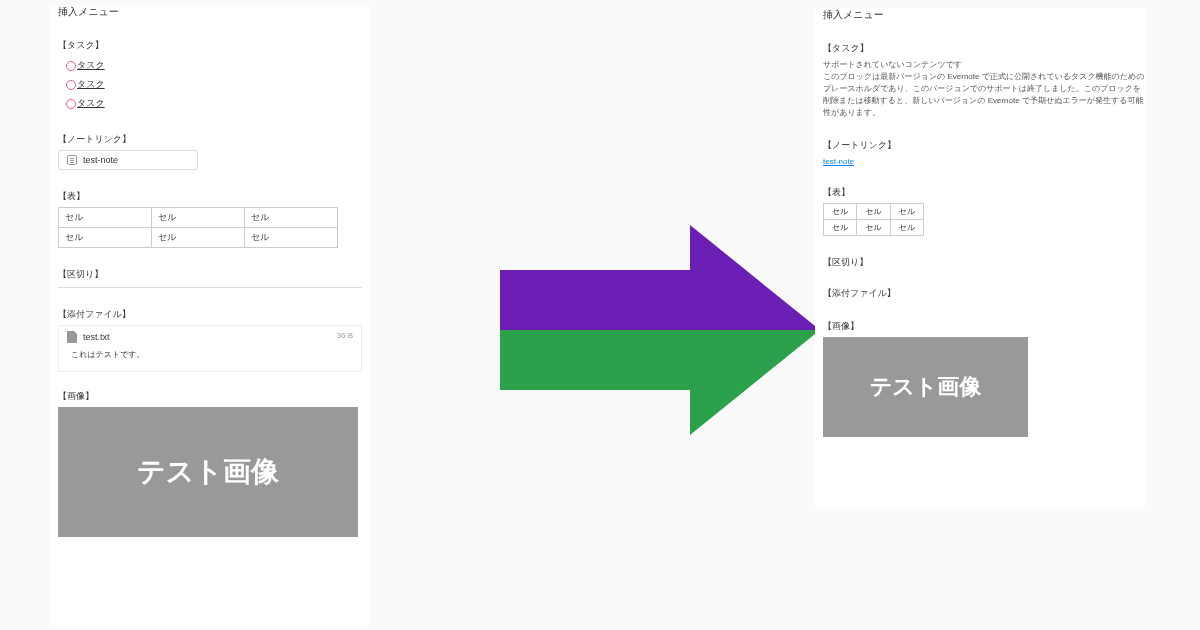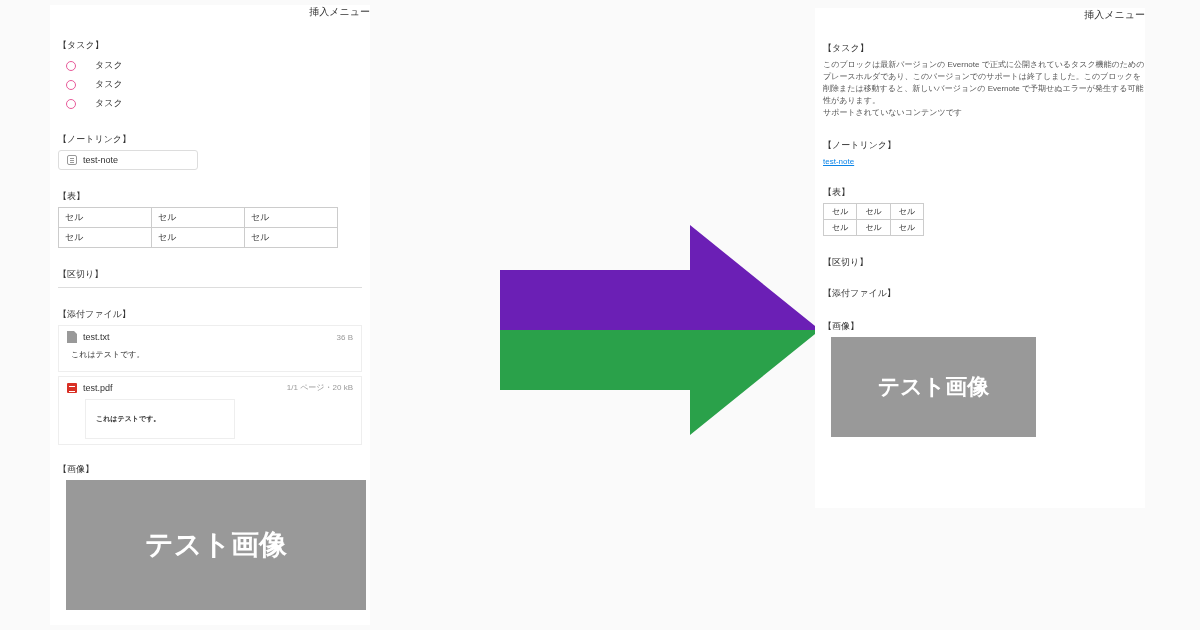--- a/index.html
+++ b/index.html
@@ -1,53 +1,53 @@
 <!DOCTYPE html>
 <html><head>
   <meta charset="utf-8">
   <style>
     * { margin: 0; padding: 0; box-sizing: border-box; }
     body { width: 1200px; height: 630px; background: #fafafa; font-family: 'Hiragino Sans', 'Meiryo', sans-serif; font-size: 9px; color: #333; overflow: hidden; position: relative; }
     .panel { position: absolute; background: #fff; }
     .panel-left { left: 50px; top: 5px; width: 320px; height: 620px; }
     .panel-right { left: 815px; top: 8px; width: 330px; height: 500px; }
-    .title { font-size: 10px; font-weight: 500; margin-bottom: 0; padding-left: 8px; text-align: right; }
+    .title { font-size: 10px; font-weight: 500; margin-bottom: 0; padding-left: 8px; }
     .section-label { font-size: 9px; font-weight: 500; margin-top: 20px; margin-bottom: 4px; padding-left: 8px; }
     
     
-    .task-item { display: flex; align-items: center; gap: 19px; padding: 3px 0 3px 16px; }
+    .task-item { display: flex; align-items: center; gap: 1px; padding: 3px 0 3px 16px; text-decoration: underline; }
     .task-radio { width: 10px; height: 10px; border: 1.5px solid #e85a9a; border-radius: 50%; flex-shrink: 0; }
     
     
     .note-link-box { border: 1px solid #ddd; border-radius: 3px; padding: 4px 8px; display: inline-flex; align-items: center; gap: 6px; margin-left: 8px; min-width: 140px; }
     .note-icon { width: 10px; height: 10px; border: 1px solid #999; border-radius: 2px; position: relative; }
     .note-icon::after { content: ''; position: absolute; top: 2px; left: 2px; right: 2px; height: 1px; background: #999; box-shadow: 0 2px 0 #999, 0 4px 0 #999; }
     
     
     .tbl { border-collapse: collapse; margin-left: 8px; width: 280px; }
     .tbl td { border: 1px solid #ccc; padding: 3px 6px; font-size: 9px; }
     .tbl-small { border-collapse: collapse; margin-left: 8px; }
     .tbl-small td { border: 1px solid #ccc; padding: 2px 8px; font-size: 8px; }
     
     
     .divider-line { border-top: 1px solid #ddd; margin: 6px 8px; }
     
     
     .attach-box { border: 1px solid #eee; margin: 4px 8px; padding: 5px 8px; }
-    .attach-header { display: flex; align-items: center; justify-content: space-between; }
+    .attach-header { display: flex; justify-content: space-between; }
     .attach-name { display: flex; align-items: center; gap: 6px; }
     .attach-meta { font-size: 8px; color: #999; }
     .attach-preview { padding: 6px 4px; font-size: 8px; }
     .file-icon { width: 10px; height: 12px; background: #999; clip-path: polygon(0 0, 70% 0, 100% 25%, 100% 100%, 0 100%); }
     .pdf-icon { width: 10px; height: 10px; background: #d93025; border-radius: 1px; position: relative; }
     .pdf-icon::after { content: ''; position: absolute; top: 3px; left: 2px; width: 6px; height: 4px; border-top: 1px solid #fff; border-bottom: 1px solid #fff; }
     .pdf-preview { border: 1px solid #eee; margin: 6px 0 0 18px; padding: 14px 10px; font-size: 7px; font-weight: bold; width: 150px; }
     
     
-    .test-image { background: #999; color: #fff; display: flex; align-items: center; justify-content: center; font-weight: bold; margin-left: 16px; }
+    .test-image { background: #999; color: #fff; display: flex; align-items: center; justify-content: center; font-weight: bold; margin-left: 8px; }
     .test-image-large { width: 300px; height: 130px; font-size: 28px; }
     .test-image-small { width: 205px; height: 100px; font-size: 22px; }
     
     
     .unsupported-text { font-size: 8px; line-height: 1.5; padding-left: 8px; color: #555; }
     .note-link-text { color: #0a84e8; text-decoration: underline; font-size: 8px; padding-left: 8px; }
     
     
     .arrow { position: absolute; left: 500px; top: 225px; }
   </style>
@@ -100,46 +100,36 @@
   <div class="attach-box">
     <div class="attach-header">
       <span class="attach-name">
           <span class="file-icon"></span>
           <span>test.txt</span>
         </span>
       <span class="attach-meta">36 B</span>
     </div>
     <div class="attach-preview">これはテストです。</div>
   </div>
-  <div class="attach-box">
-    <div class="attach-header">
-      <span class="attach-name">
-          <span class="pdf-icon"></span>
-          <span>test.pdf</span>
-        </span>
-      <span class="attach-meta">1/1 ページ・20 kB</span>
-    </div>
-    <div class="pdf-preview">これはテストです。</div>
-  </div>
   
   <div class="section-label" style="margin-top:18px;">【画像】</div>
   <div class="test-image test-image-large">テスト画像</div>
 </div>
 
 <svg class="arrow" width="320" height="210">
   <polygon points="0,45 190,45 190,0 320,105 320,105 190,105 0,105" fill="#6b1fb5"></polygon>
   <polygon points="0,105 190,105 320,105 190,210 190,165 0,165" fill="#2aa14a"></polygon>
 </svg>
 
 <div class="panel panel-right">
   <div class="title">挿入メニュー</div>
   
   <div class="section-label">【タスク】</div>
+  <div class="unsupported-text">サポートされていないコンテンツです</div>
   <div class="unsupported-text">このブロックは最新バージョンの Evernote で正式に公開されているタスク機能のためのプレースホルダであり、このバージョンでのサポートは終了しました。このブロックを削除または移動すると、新しいバージョンの Evernote で予期せぬエラーが発生する可能性があります。</div>
-  <div class="unsupported-text">サポートされていないコンテンツです</div>
   
   <div class="section-label">【ノートリンク】</div>
   <a class="note-link-text">test-note</a>
   
   <div class="section-label">【表】</div>
   <table class="tbl-small">
     <tbody>
         <tr>
           <td>セル</td>
           <td>セル</td>

